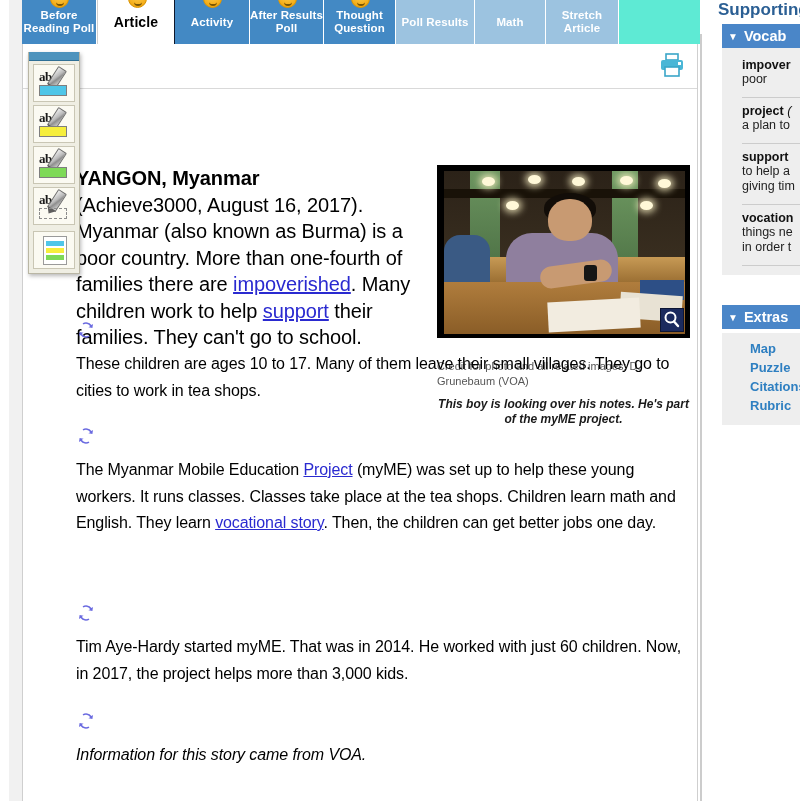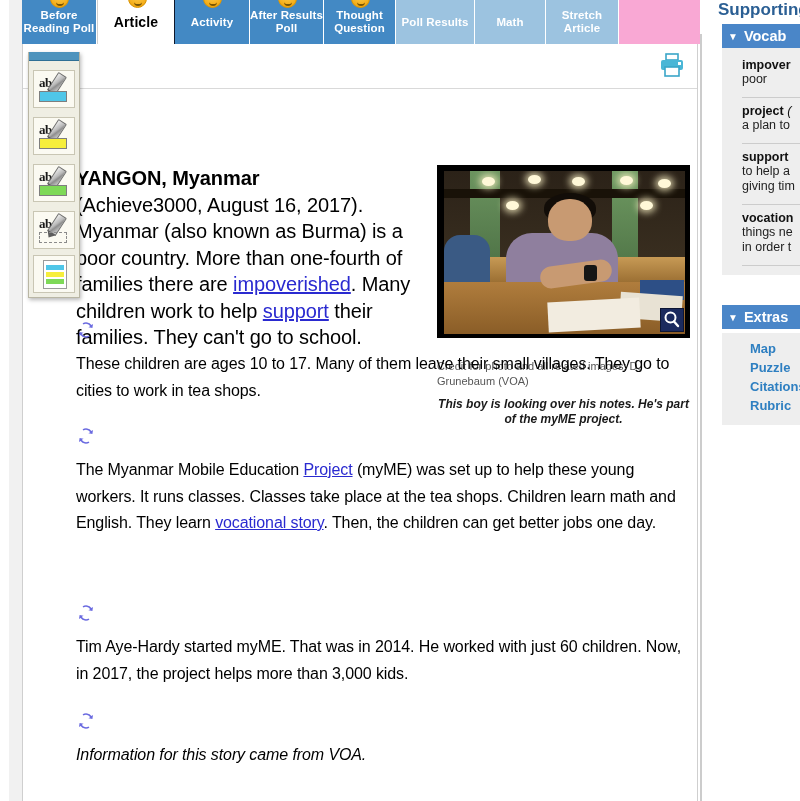--- a/index.html
+++ b/index.html
@@ -28,21 +28,21 @@
     left: 0; top: 0;
     width: 9px; height: 801px;
     background: #ffffff;
   }
 
   
   #tabbar {
     position: absolute;
     left: 22px; top: 0;
     width: 720px; height: 44px;
-    background: #f9a8d4;
+    background: #5eead4;
     text-decoration: underline;
   }
   .tab {
     position: absolute;
     top: 0;
     height: 44px;
     box-sizing: border-box;
     display: flex;
     align-items: center;
     justify-content: center;
@@ -121,21 +121,21 @@
     box-shadow: 1px 2px 4px rgba(0,0,0,.28);
     padding-bottom: 4px;
   }
   #palette-head {
     height: 8px;
     background: #4d93bd;
     border-bottom: 1px solid #2f6f95;
   }
   .tool {
     width: 40px; height: 36px;
-    margin: 9px auto 0 auto;
+    margin: 3px auto 0 auto;
     background: #fbfaf2;
     border: 1px solid #c9c6b4;
     position: relative;
     cursor: pointer;
   }
   .tool .ab {
     position: absolute;
     left: 5px; top: 4px;
     font-size: 13px;
     font-weight: bold;

